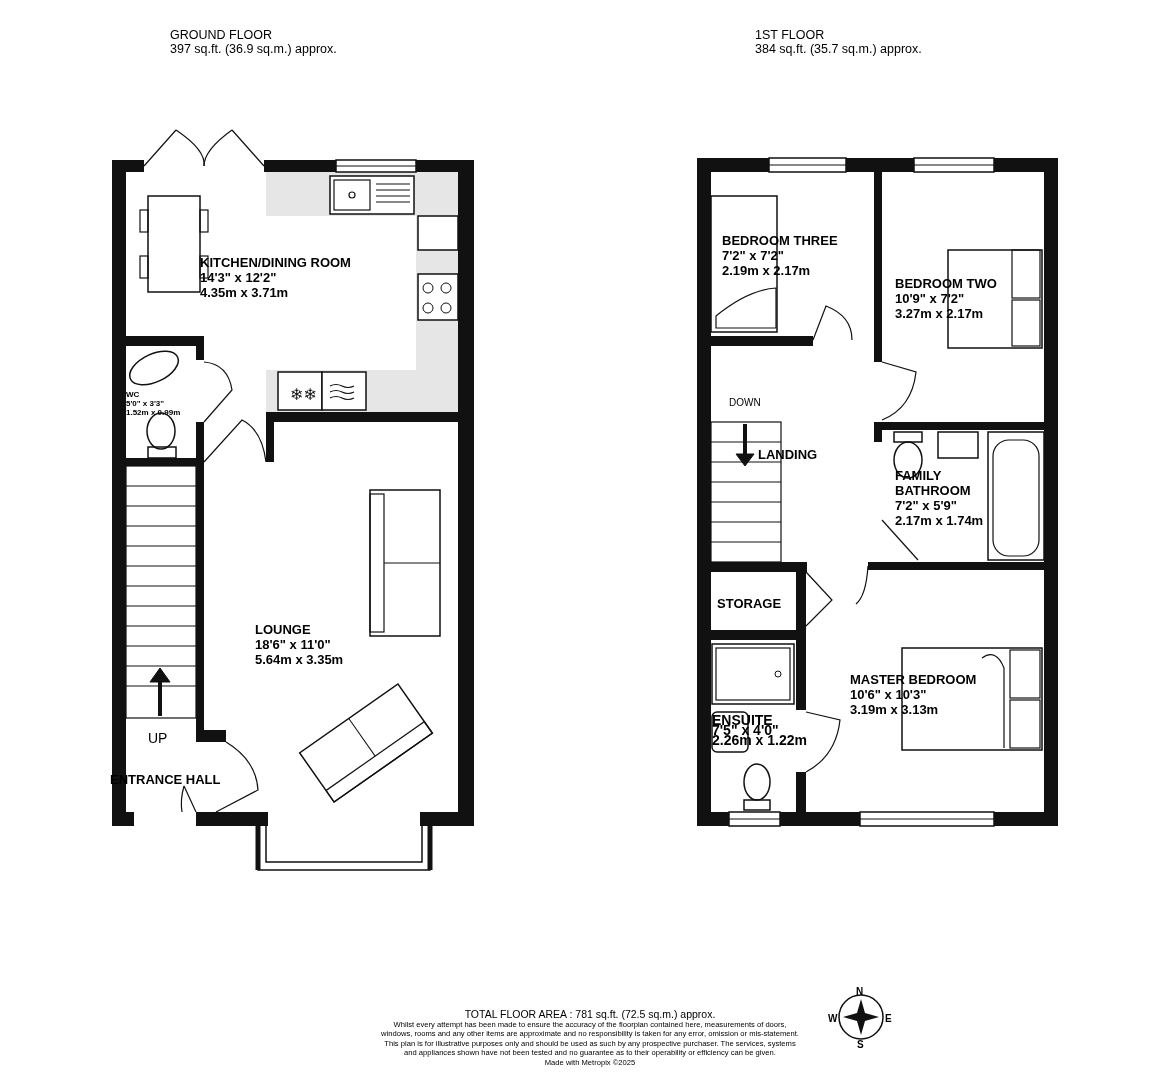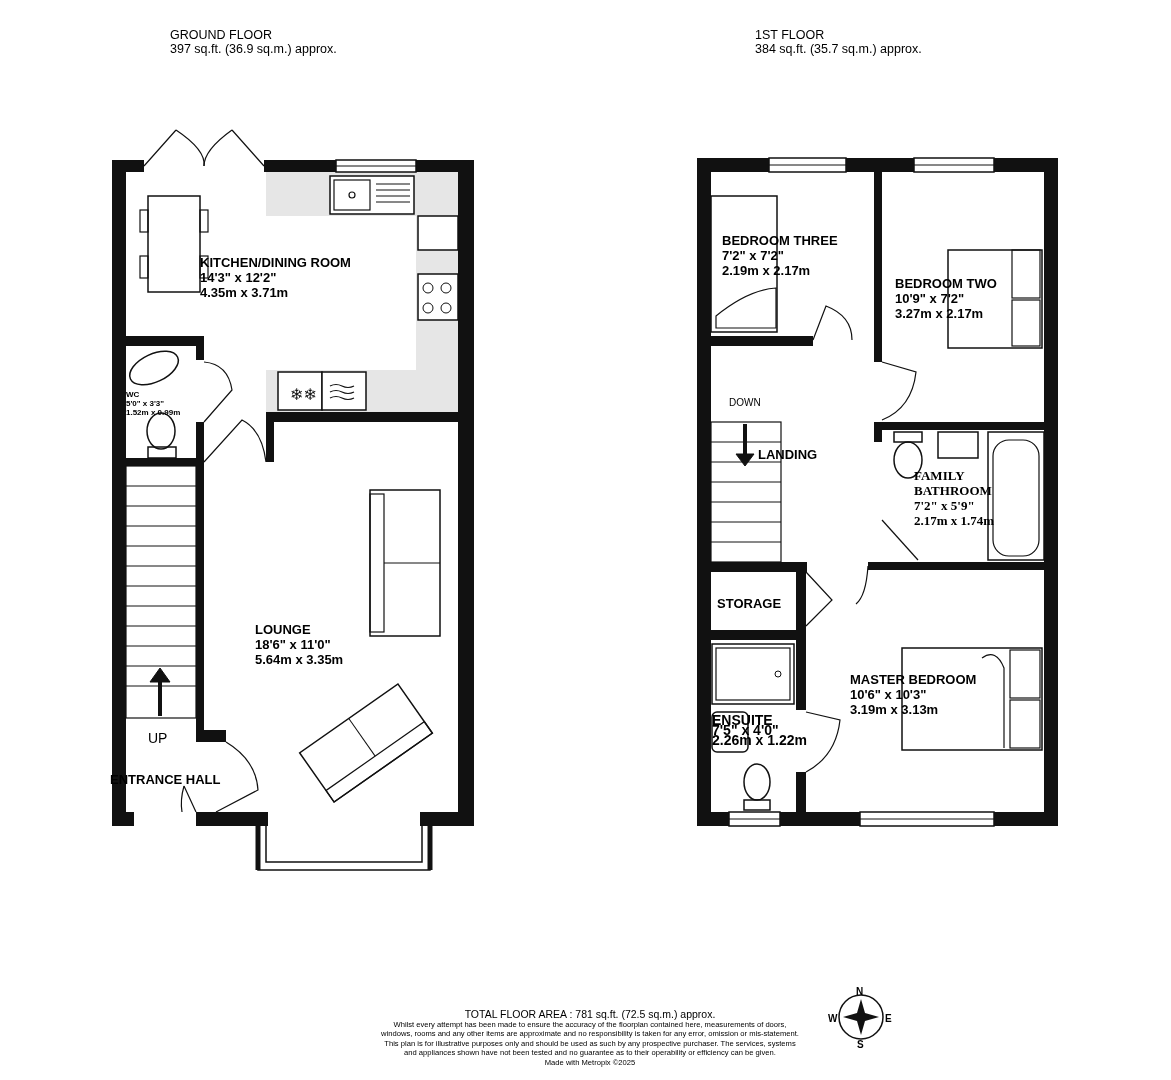--- a/index.html
+++ b/index.html
@@ -229,21 +229,21 @@
   <span>7'2"  x 7'2"</span>
   <span>2.19m  x 2.17m</span>
 </div>
 <div class="lbl" style="left:895px;top:276px;width:140px;">
   <span>BEDROOM TWO</span>
   <span>10'9"  x 7'2"</span>
   <span>3.27m  x 2.17m</span>
 </div>
 <div class="lbl" style="left:729px;top:395px;font-weight:normal;font-size:10px;">DOWN</div>
 <div class="lbl" style="left:758px;top:447px;">LANDING</div>
-<div class="lbl" style="left:914px;top:468px;width:110px;font-family:Liberation Serif, serif;">
+<div class="lbl" style="left:895px;top:468px;width:110px;">
   <span>FAMILY</span>
   <span>BATHROOM</span>
   <span>7'2"  x 5'9"</span>
   <span>2.17m  x 1.74m</span>
 </div>
 <div class="lbl" style="left:717px;top:596px;">STORAGE</div>
 <div class="lbl" style="left:850px;top:672px;width:150px;">
   <span>MASTER BEDROOM</span>
   <span>10'6"  x 10'3"</span>
   <span>3.19m  x 3.13m</span>

